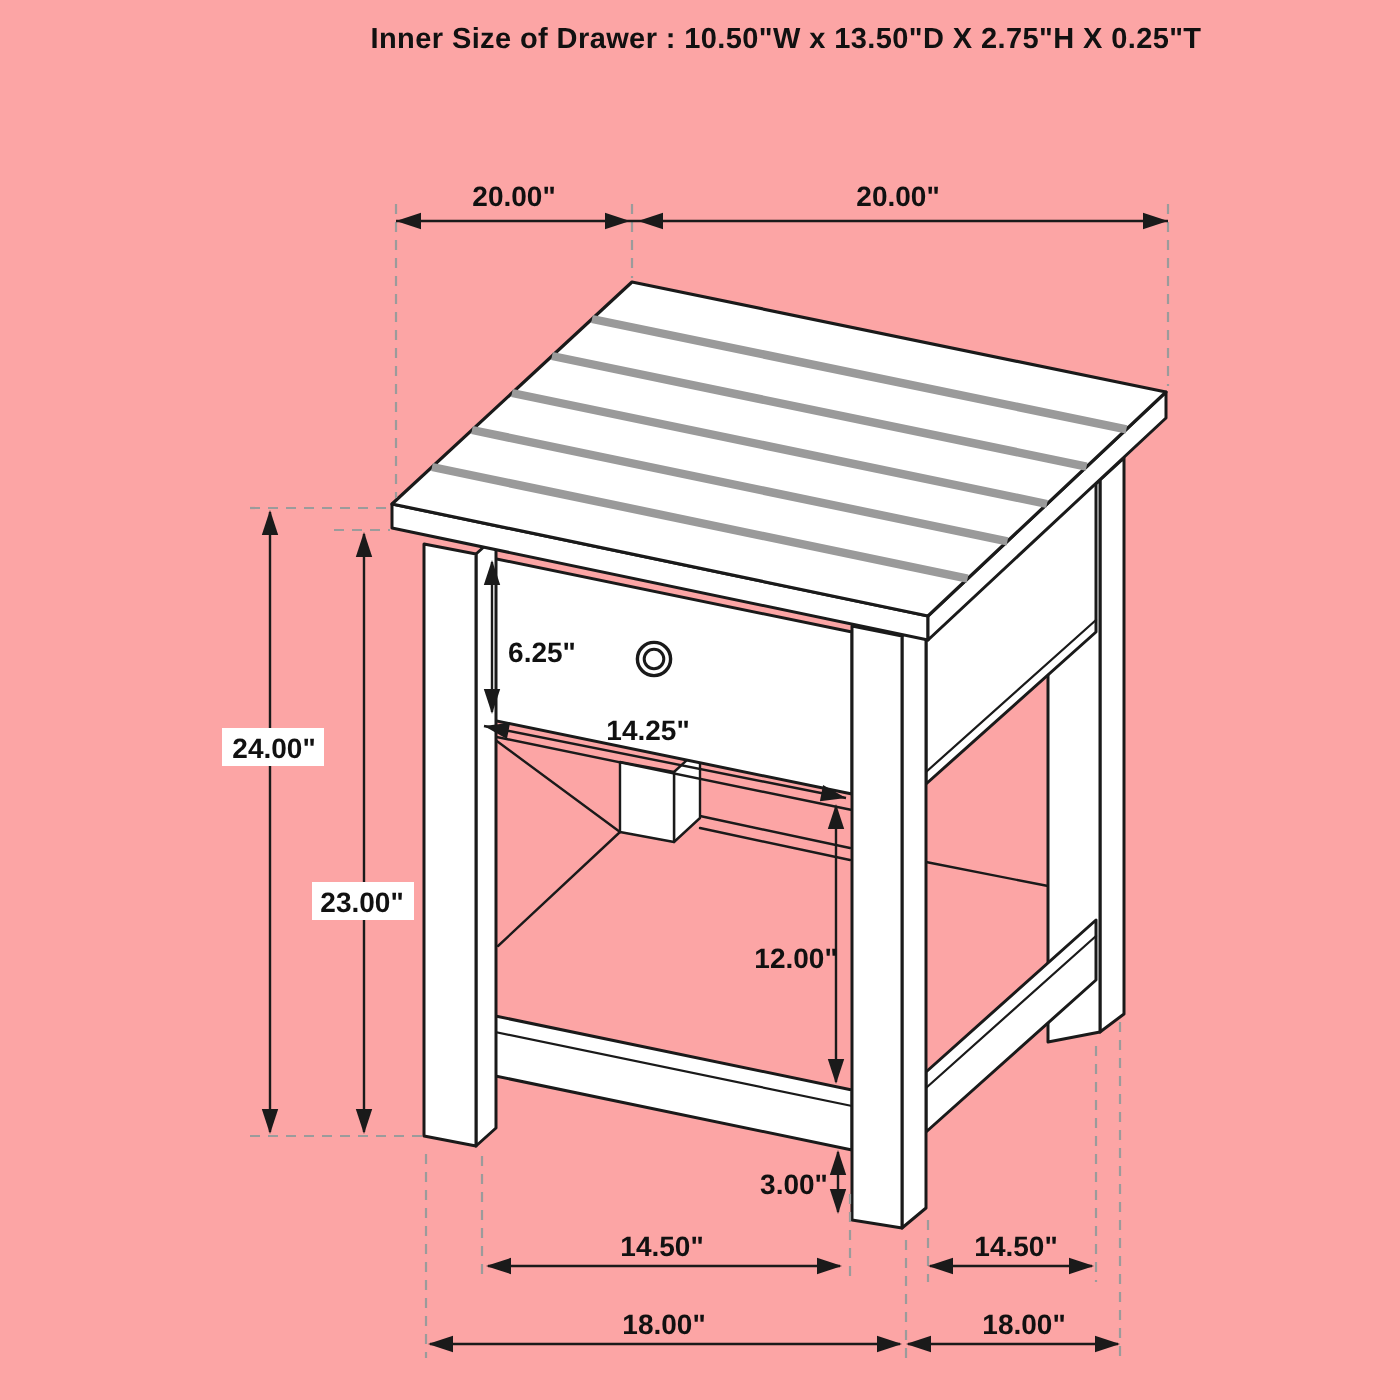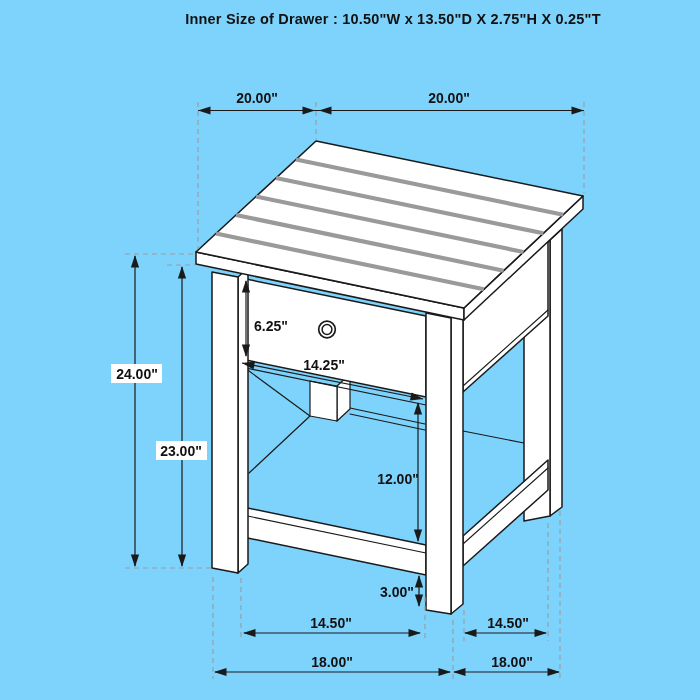--- a/index.html
+++ b/index.html
@@ -1,16 +1,16 @@
 <!DOCTYPE html>
 <html><head>
 <meta charset="utf-8">
 <style>
   html,body{margin:0;padding:0;background:#fff;}
-  #stage{position:relative;width:700px;height:700px;background:#7dd3fc;overflow:hidden;
+  #stage{position:relative;width:700px;height:700px;background:#fca5a5;overflow:hidden;
          font-family:"Liberation Sans", sans-serif;}
   #stage svg{position:absolute;left:0;top:0;}
   text{font-family:"Liberation Sans", sans-serif;font-weight:bold;fill:#111;}
   .lbl{font-size:14px;}
   .ttl{font-size:14.5px;letter-spacing:.2px;}
 </style>
 </head>
 <body>
 
 <div id="stage">

